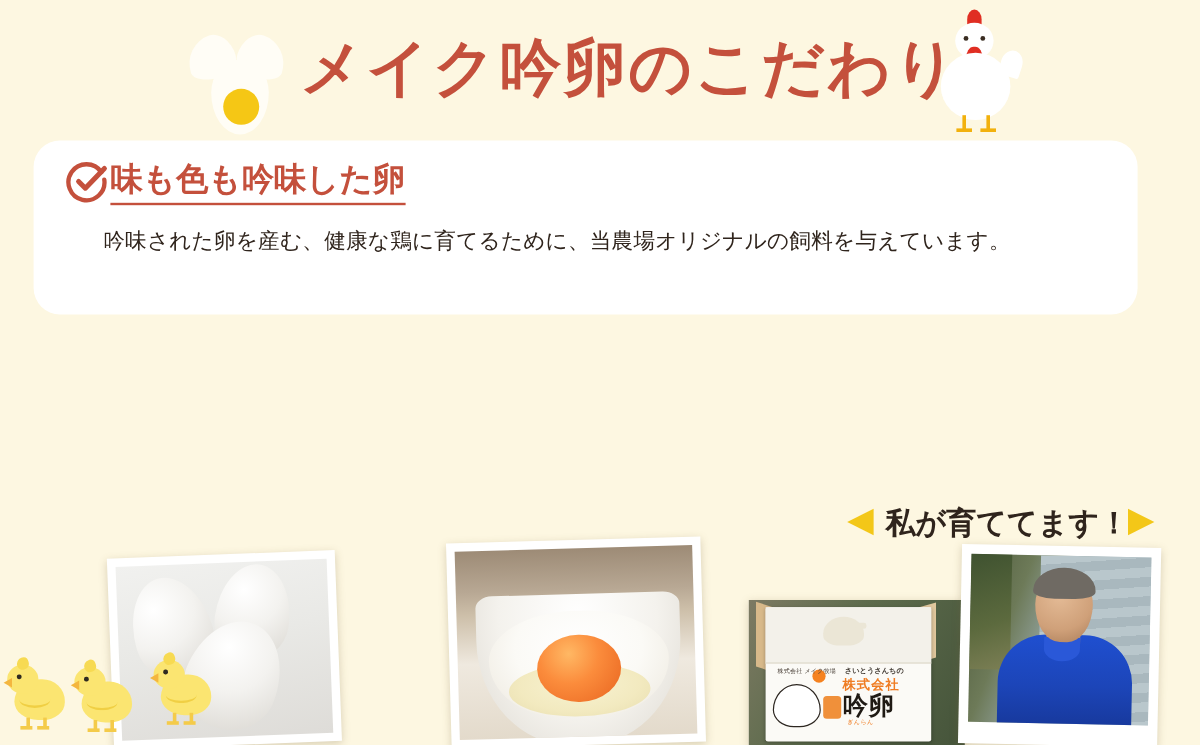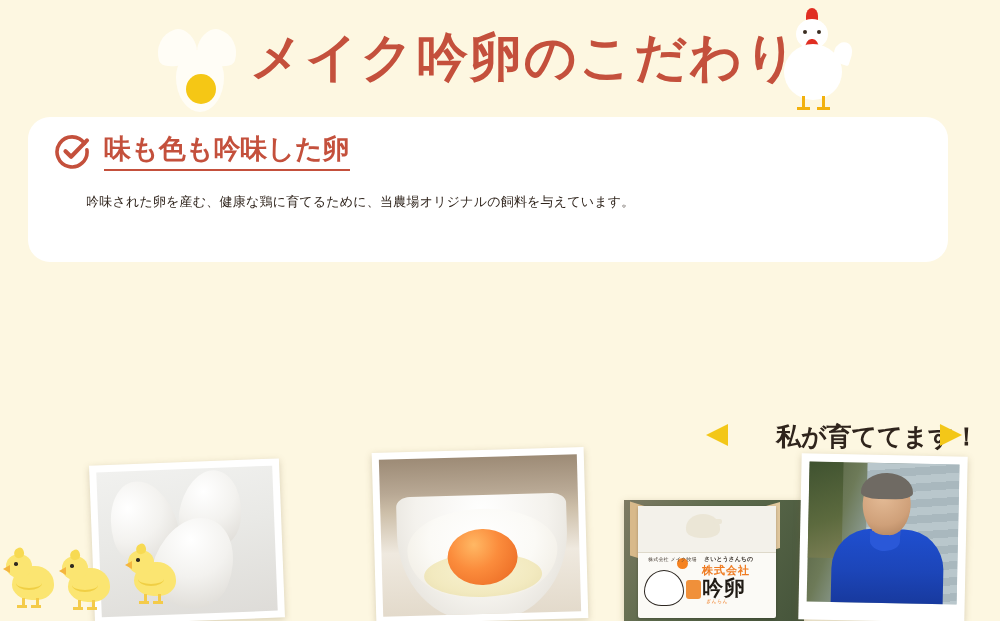--- a/index.html
+++ b/index.html
@@ -53,30 +53,30 @@
 
   
   .card{
     position:absolute;left:28px;width:920px;
     background:#ffffff;border-radius:22px;
     box-sizing:border-box;padding:14px 26px 16px 26px;
   }
   .card.one{top:117px;height:145px;}
   .card.two{top:270px;height:148px;}
 
-  .head-row{display:flex;align-items:center;gap:12px;}
+  .head-row{display:flex;align-items:center;gap:0;}
   .check-icon{width:38px;height:38px;flex:0 0 38px;position:relative;}
   .check-icon svg{display:block;width:38px;height:38px;}
   .head-text{
     font-size:27px;line-height:36px;font-weight:bold;color:#c4503c;
     border-bottom:2px solid #c4503c;padding-bottom:2px;white-space:nowrap;
   }
   .body-text{
     margin:13px 0 0 32px;
-    font-size:13px;line-height:35px;color:#2f241c;
+    font-size:18px;line-height:35px;color:#2f241c;
     letter-spacing:0.2px;
   }
 
   
   .photo{position:absolute;background:#ffffff;box-shadow:0 2px 7px rgba(120,100,60,.28);}
   .photo .inner{position:absolute;overflow:hidden;}
 
   
   .photo.eggs{left:92px;top:462px;width:190px;height:159px;
     padding:7px;box-sizing:border-box;transform:rotate(-2.2deg);}
@@ -151,21 +151,21 @@
     border-radius:40px 40px 0 0;}
   .farmer .neck{position:absolute;left:64px;top:64px;width:28px;height:20px;
     background:#c69873;border-radius:0 0 50% 50%;}
   .farmer .vneck{position:absolute;left:62px;top:68px;width:30px;height:20px;
     background:#2a58d8;border-radius:0 0 50% 50%;}
 
   
   .banner{position:absolute;left:700px;top:418px;width:268px;height:38px;}
   .banner .txt{
     position:absolute;left:38px;top:0;width:196px;text-align:center;
-    font-size:25px;line-height:36px;font-weight:bold;color:#2f241c;white-space:nowrap;margin-left:38px;
+    font-size:25px;line-height:36px;font-weight:bold;color:#2f241c;white-space:nowrap;
   }
   .banner .tri{position:absolute;top:6px;width:0;height:0;}
   .banner .tri.l{left:6px;border-top:11px solid transparent;border-bottom:11px solid transparent;
     border-right:22px solid #f3c718;}
   .banner .tri.r{left:240px;border-top:11px solid transparent;border-bottom:11px solid transparent;
     border-left:22px solid #f3c718;}
 
   
   .chick{position:absolute;width:52px;height:62px;}
   .chick .cbody{position:absolute;left:6px;top:18px;width:42px;height:34px;

